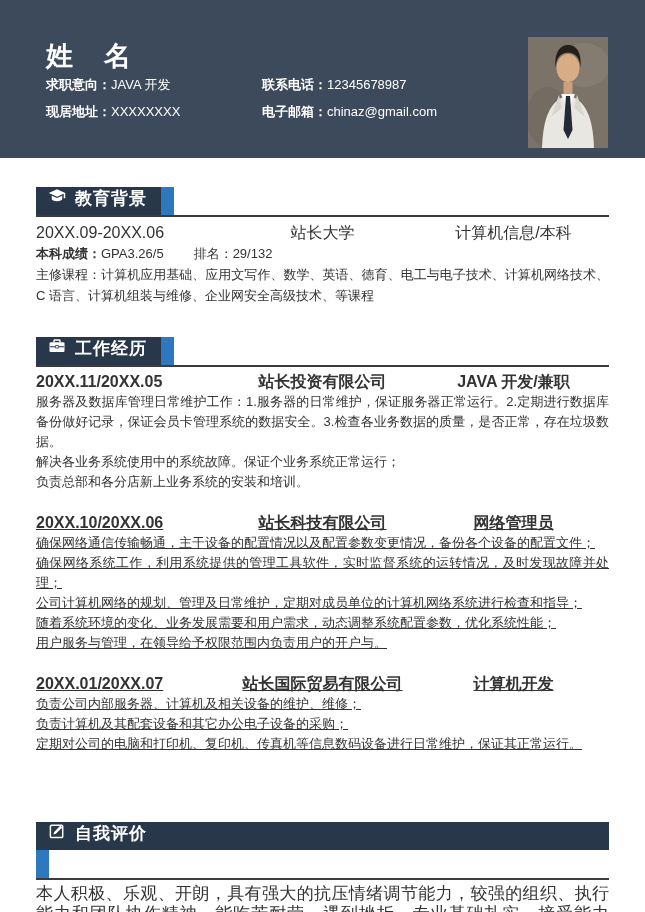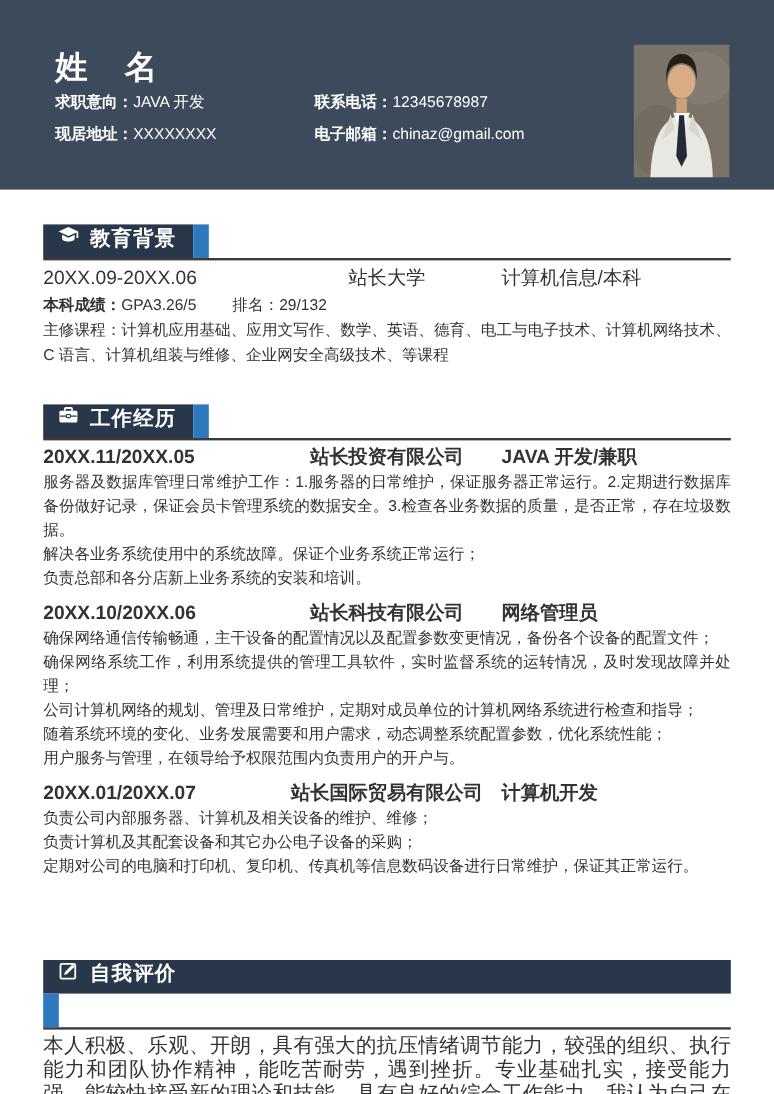--- a/index.html
+++ b/index.html
@@ -21,28 +21,28 @@
   .content{padding:0 36px;}
   .sec-head{display:flex;border-bottom:2px solid #3b3b3b;}
   .badge{display:flex;background:#28374a;height:28px;padding:0 14px 0 12px;}
   .badge svg{width:18px;height:18px;margin-right:9px;flex:0 0 auto;}
   .badge-label{color:#ffffff;font-size:17px;font-weight:bold;letter-spacing:1px;white-space:nowrap;}
   .accent{width:13px;height:28px;background:#2e78be;}
   .edu-head{margin-top:29px;}
   .row3{display:flex;font-size:16px;line-height:21px;margin-top:5px;}
   .c-left{flex:1;text-align:left;}
   .c-mid{flex:1;text-align:center;}
-  .c-right{flex:1;text-align:left;}
+  .c-right{flex:1;text-align:center;}
   .edu-score{font-size:13px;line-height:21px;display:flex;}
   .score-gap{width:30px;}
   .b{font-weight:bold;}
   .courses{font-size:13px;line-height:21px;text-align:justify;margin:0;}
   .work-head{margin-top:31px;}
   .job-head{font-weight:bold;margin-top:4px;}
-  .job+.job{margin-top:9px;}
+  .job+.job{margin-top:20px;text-decoration:underline;}
   .job-line{font-size:13px;line-height:20px;text-align:justify;margin:0;}
   .eval-head{margin-top:68px;flex-direction:column;}
   .eval-text{font-size:17px;line-height:20px;text-align:justify;margin:4px 0 0 0;}
 </style>
 </head>
 <body>
 
 <div class="page">
 
   <div class="header">

